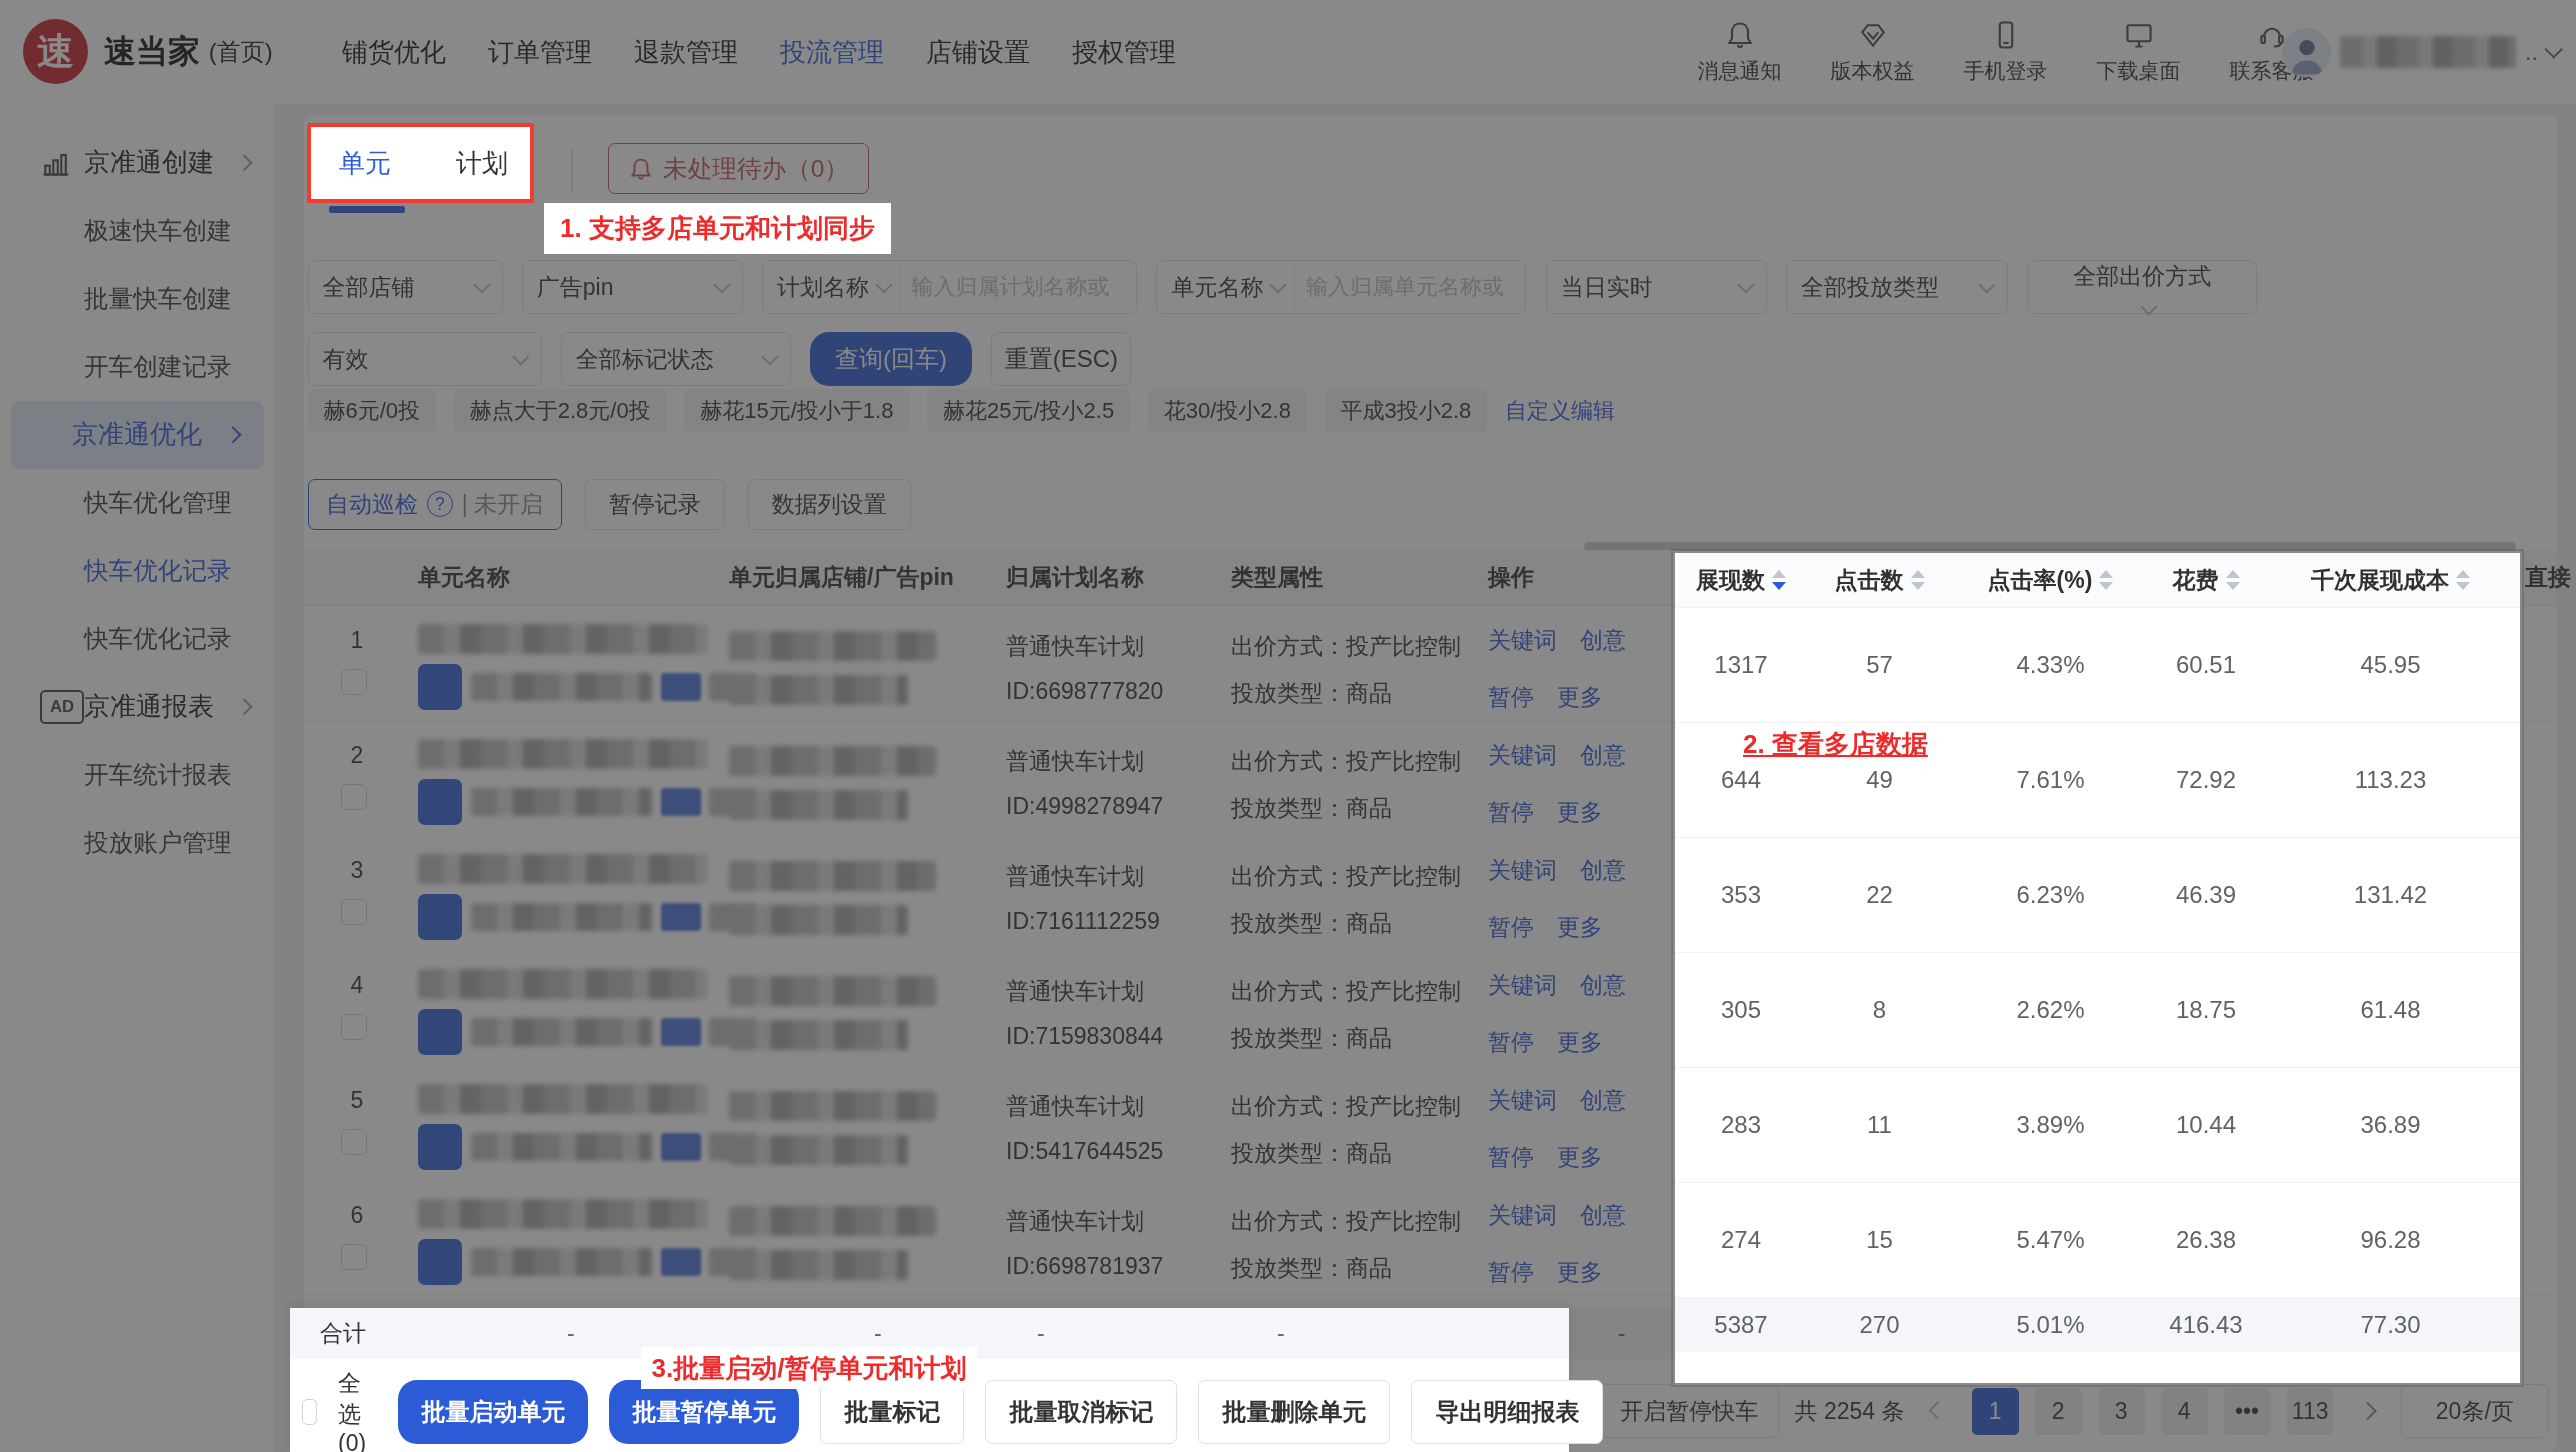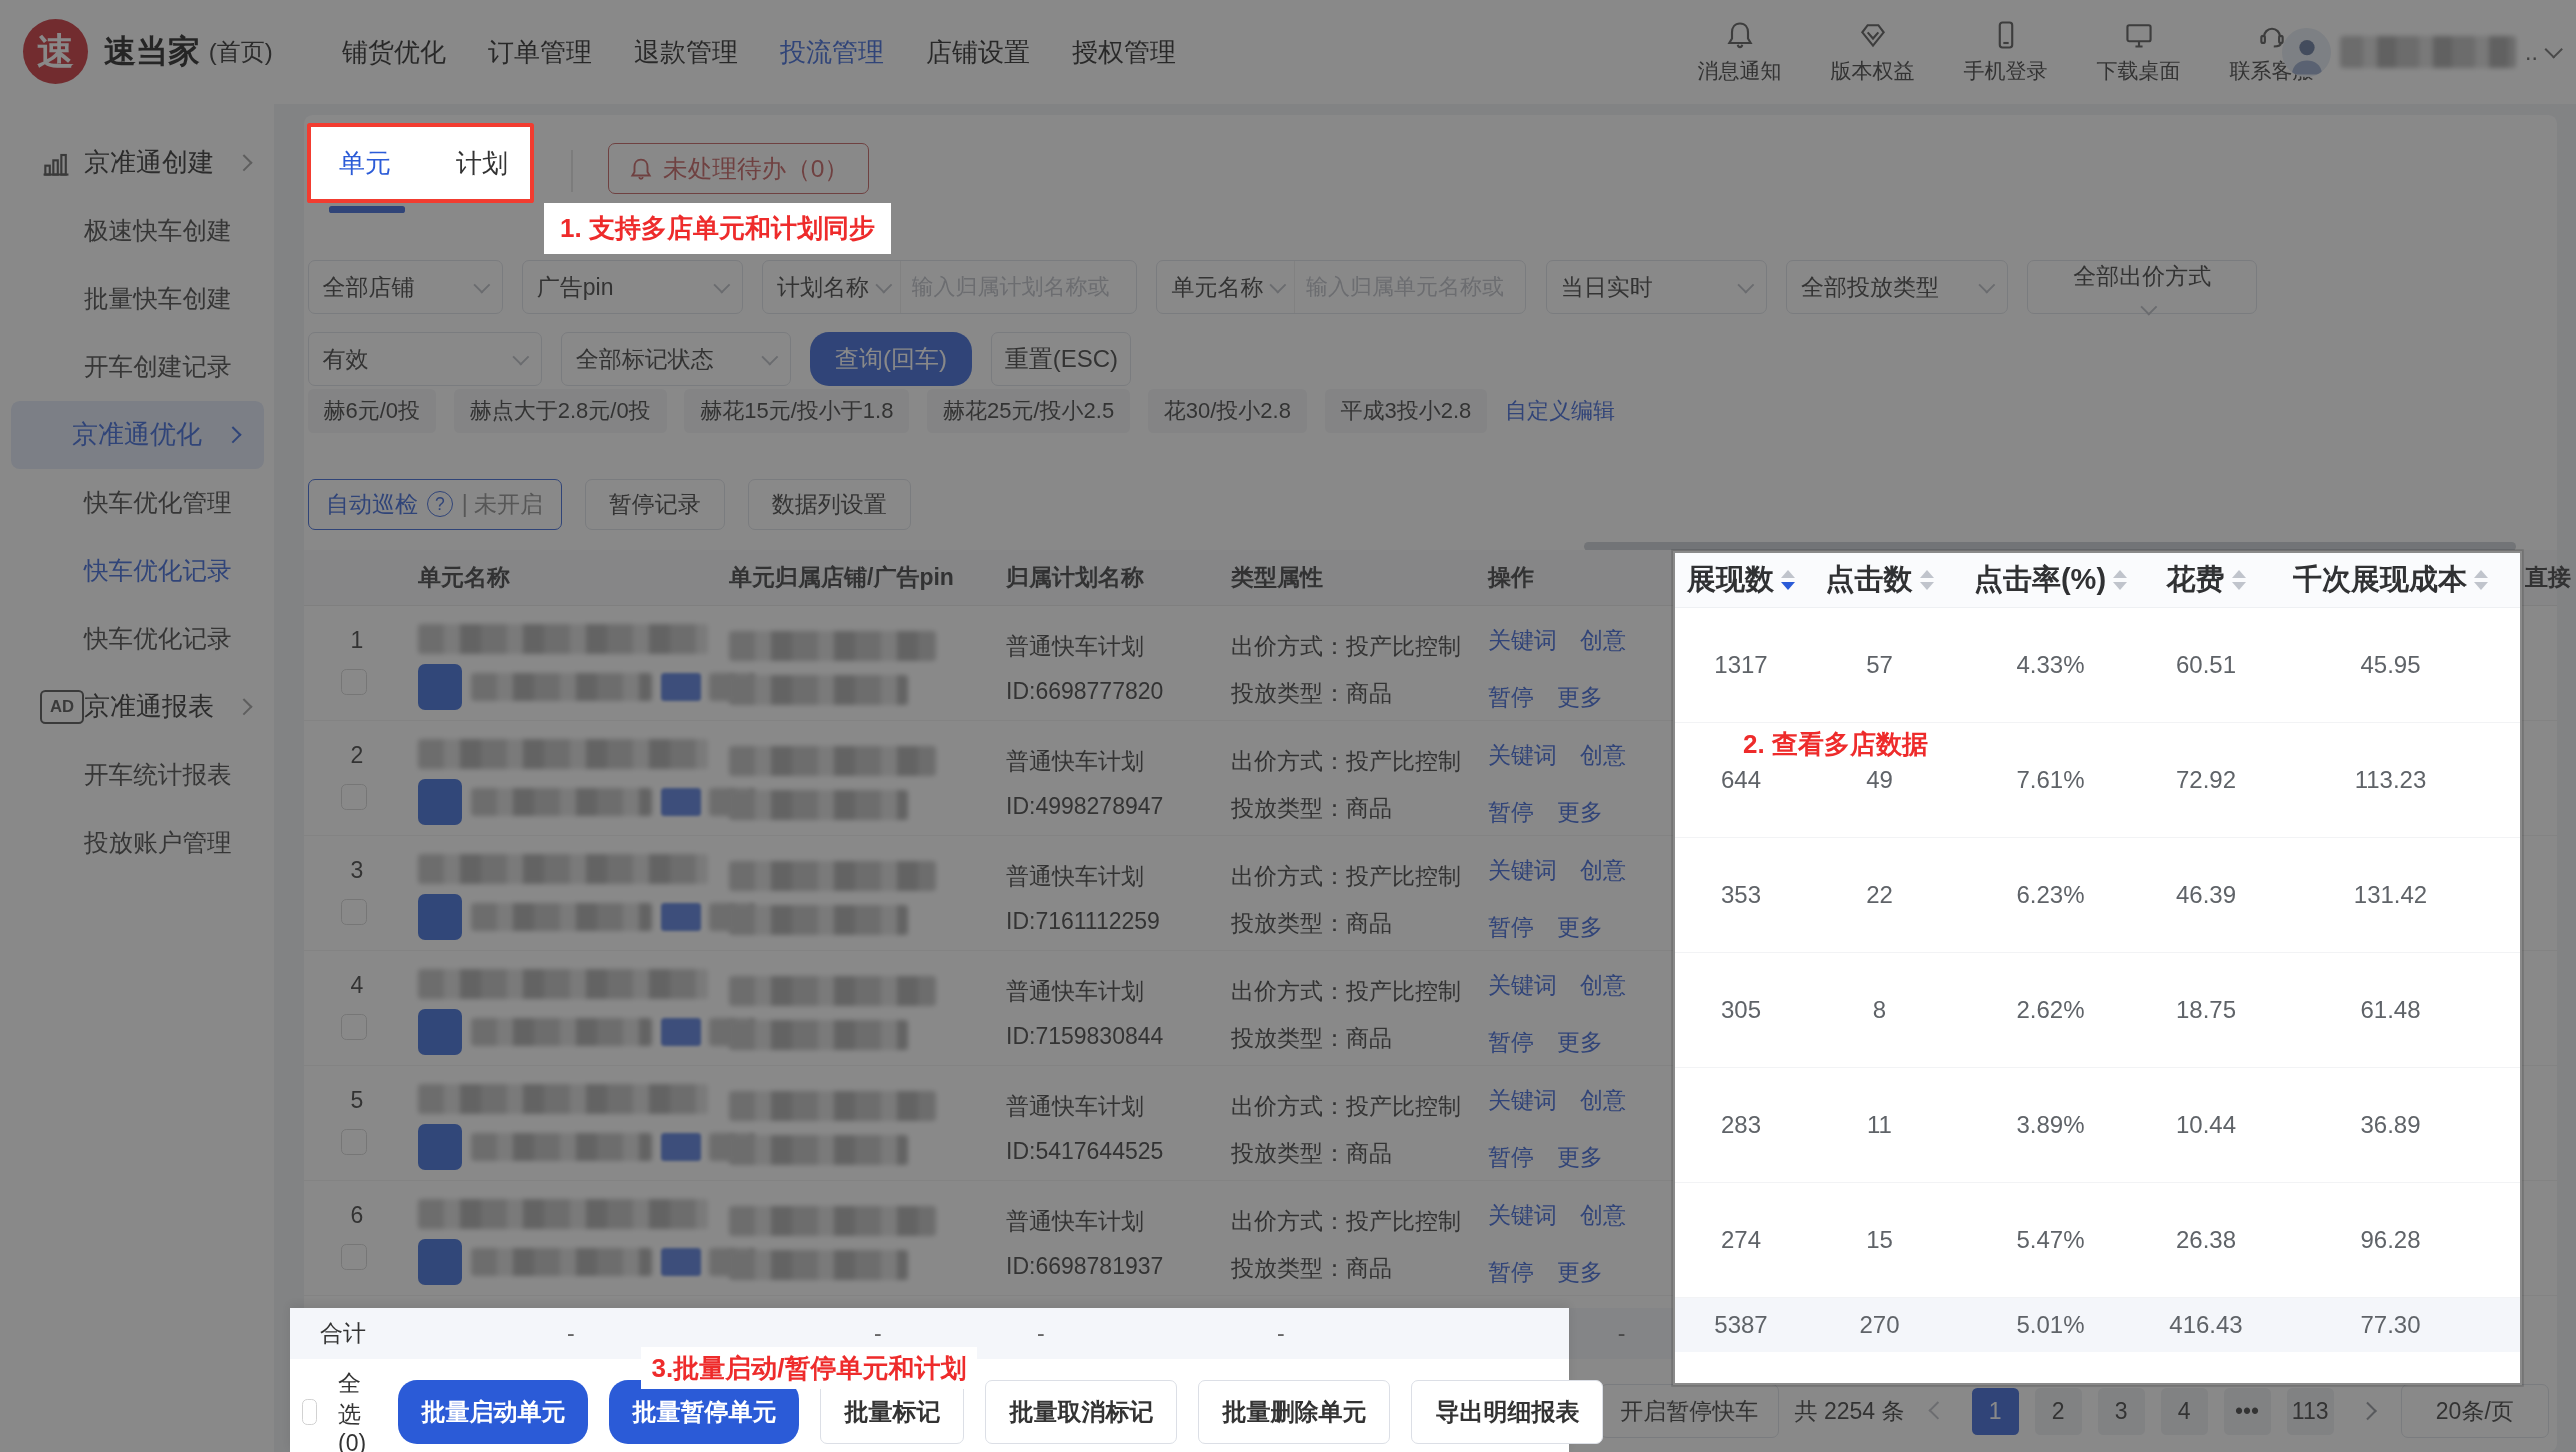--- a/index.html
+++ b/index.html
@@ -112,30 +112,30 @@
   .tab-unit{margin-left:28px;color:#2b5bd7;font-weight:500;}
   .tab-plan{margin-left:65px;color:#333;}
   .ann{position:absolute;background:#fff;color:#ee2b2b;font-size:26px;font-weight:bold;z-index:200;white-space:nowrap;}
   .ann1{left:544px;top:203px;padding:8px 16px;}
   
   .panel{position:absolute;left:1673px;top:551px;width:849px;height:834px;background:#fff;border:2.6px solid #8a8a8a;
          box-sizing:border-box;z-index:200;box-shadow:0 0 0 1.8px rgba(0,0,0,0.15);}
   .phead{position:relative;height:54px;background:#fafbfd;border-bottom:1.8px solid #eef0f3;}
   .pcol{position:absolute;top:0;bottom:0;text-align:center;}
   .pc1{left:0;width:132px;}.pc2{left:132px;width:145px;}.pc3{left:290px;width:171px;}.pc4{left:461px;width:140px;}.pc5{left:606px;width:219px;}
-  .phcell{display:flex;align-items:center;justify-content:center;gap:7px;height:54px;font-size:29px;font-weight:bold;color:#303133;cursor:pointer;}
+  .phcell{display:flex;align-items:center;justify-content:center;gap:7px;height:54px;font-size:23px;font-weight:bold;color:#303133;cursor:pointer;}
   .sort{display:flex;flex-direction:column;gap:3.5px;}
   .tri-up{width:0;height:0;border-left:7px solid transparent;border-right:7px solid transparent;border-bottom:8.8px solid #c0c4cc;}
   .tri-down{width:0;height:0;border-left:7px solid transparent;border-right:7px solid transparent;border-top:8.8px solid #c0c4cc;}
   .tri-down.on{border-top-color:#2b5bd7;}
   .prow{position:relative;height:115px;border-bottom:1.8px solid #f2f3f5;box-sizing:border-box;}
   .pcell{line-height:113px;font-size:24px;color:#5f6368;}
   .ptotal{position:relative;height:54px;background:#f4f6fa;}
   .ptcell{line-height:54px;font-size:24px;color:#5f6368;}
-  .ann2{left:61px;top:172px;padding:1.8px 7px;}
+  .ann2{left:61px;top:172px;padding:1.8px 7px;text-decoration:underline;}
   
   .bottombar{position:absolute;left:290px;top:1308px;width:1279px;height:144px;background:#fff;z-index:200;box-shadow:0 -2.6px 8.8px rgba(0,0,0,0.08);}
   .btotal{position:relative;height:51px;background:#f4f6fa;}
   .btlabel{position:absolute;left:30px;line-height:51px;font-size:23px;color:#333;}
   .btdash{position:absolute;line-height:51px;font-size:23px;color:#666;}
   .btnrow{position:absolute;left:12.3px;top:76px;height:56px;display:flex;align-items:center;gap:21px;}
   .selall{font-size:23px;color:#333;}
   .bb{height:64px;padding:0 23px;white-space:nowrap;font-weight:bold;}
   .ann3{left:351px;top:39px;padding:3.5px 10.5px;}
   svg{display:block;}

